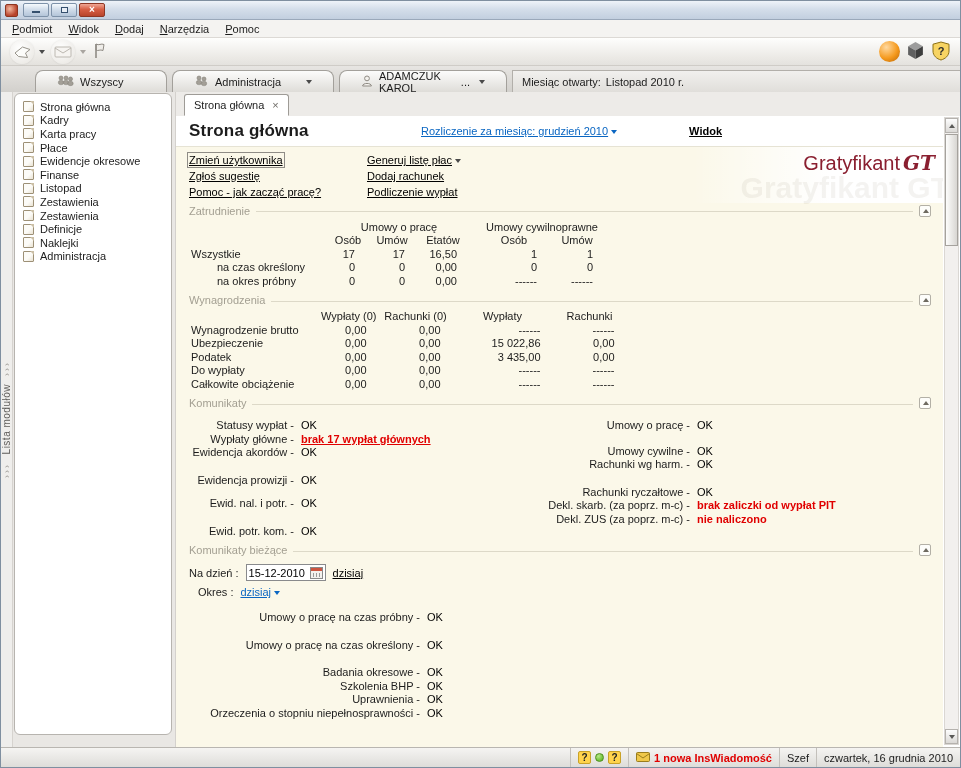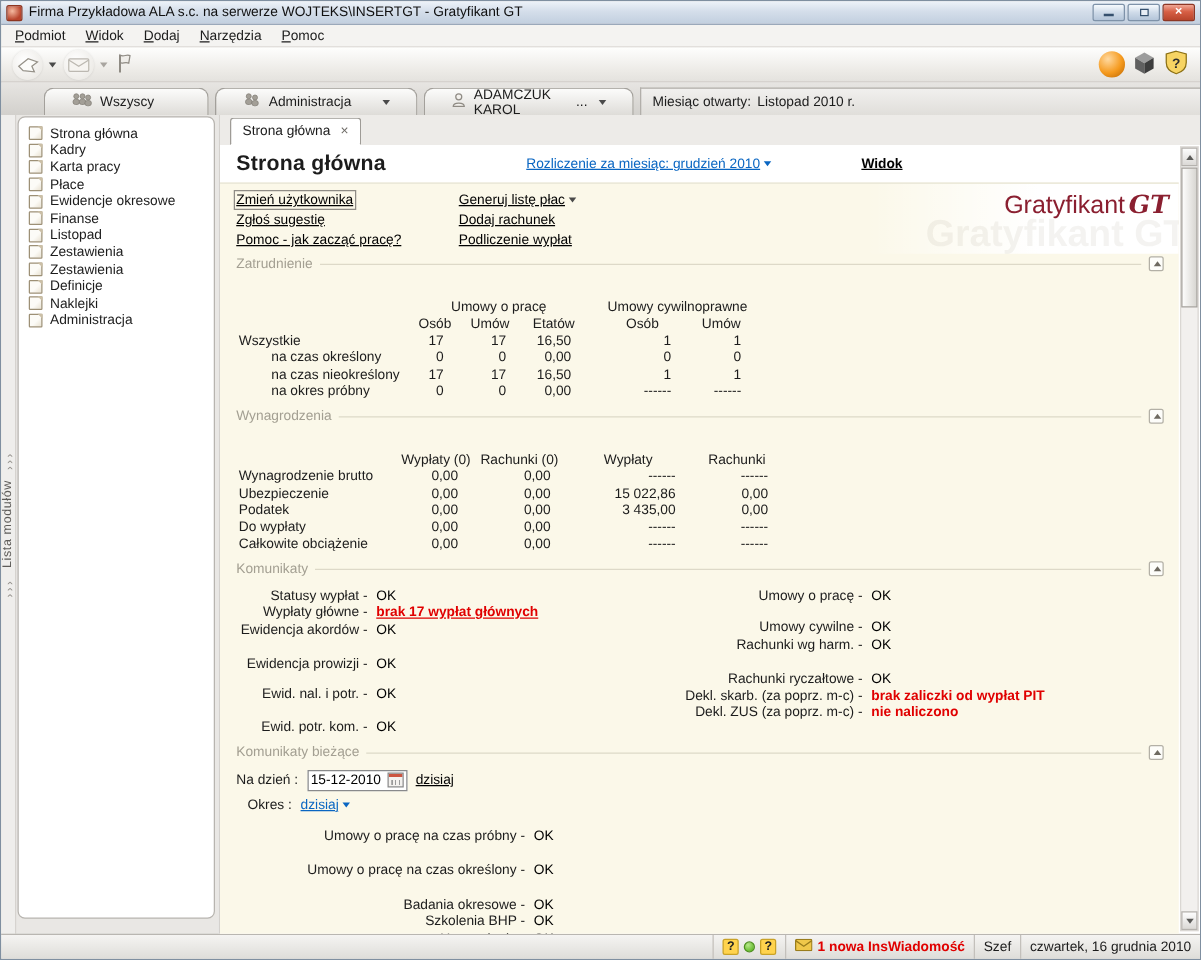--- a/index.html
+++ b/index.html
@@ -89,21 +89,21 @@
   .logo-line { position: absolute; top: 4px; right: 8px; font-size: 20px; color: #8a1f30; white-space: nowrap; }
   .logo-gt { font-family: "DejaVu Serif", serif; font-style: italic; font-weight: bold; margin-left: 3px; }
   .logo-watermark { position: absolute; top: 24px; right: -6px; font-size: 30px; font-weight: bold; color: rgba(110,100,75,.08); white-space: nowrap; }
 
   .section-hdr { display: flex; align-items: center; gap: 6px; margin-top: 5px; height: 15px; }
   .sec-title { color: #a39f92; }
   .sec-line { flex: 1; border-top: 1px solid #ddd9c8; margin-top: 2px; }
   .collapse-btn { width: 12px; height: 12px; flex: none; border: 1px solid #b3b0a6; border-radius: 2px; background: #fdfdfa; position: relative; }
   .collapse-btn::after { content: ""; position: absolute; left: 2.5px; top: 3px; border-left: 3.5px solid transparent; border-right: 3.5px solid transparent; border-bottom: 4px solid #6e6a60; }
 
-  table.stats { border-collapse: collapse; margin-top: 21px; }
+  table.stats { border-collapse: collapse; margin-top: 2px; }
   table.stats td { height: 13.5px; padding: 0 2px; white-space: nowrap; }
   table.stats .grp td, table.stats .hdr td { text-align: center; }
   table.stats td.num { text-align: right; padding-right: 12px; }
   table.stats td.lbl { text-align: left; }
   table.stats td.sub { padding-left: 28px; }
 
   .kom-block { display: flex; margin-top: 8px; }
   .kom-col { display: flex; flex-direction: column; }
   .kom-col.left { width: 330px; flex: none; }
   .kom-col.right { flex: 1; }
@@ -146,21 +146,20 @@
   .green-dot { width: 9px; height: 9px; border-radius: 50%; background: radial-gradient(circle at 35% 30%, #b8e88a, #6bbf34 70%); border: 1px solid #4e8f1f; }
   .insmsg { color: #e00000; font-weight: bold; }
 </style>
 </head>
 <body>
 
 <div class="window">
 
   <div class="titlebar">
     <span class="app-icon"></span>
-    <span class="title-text">Firma Przykładowa ALA s.c. na serwerze WOJTEKS\INSERTGT - Gratyfikant GT</span>
     <span class="win-btns">
       <span class="win-btn">
           <span class="min-glyph"></span>
         </span>
       <span class="win-btn">
           <span class="restore-glyph"></span>
         </span>
       <span class="win-btn close">
           <span>×</span>
         </span>
@@ -410,29 +409,20 @@
                 <td class="num">1</td>
               </tr>
           <tr>
                 <td class="lbl sub">na czas określony</td>
                 <td class="num">0</td>
                 <td class="num">0</td>
                 <td class="num">0,00</td>
                 <td></td>
                 <td class="num">0</td>
                 <td class="num">0</td>
-              </tr>
-          <tr>
-                <td class="lbl sub">na czas nieokreślony</td>
-                <td class="num">17</td>
-                <td class="num">17</td>
-                <td class="num">16,50</td>
-                <td></td>
-                <td class="num">1</td>
-                <td class="num">1</td>
               </tr>
           <tr>
                 <td class="lbl sub">na okres próbny</td>
                 <td class="num">0</td>
                 <td class="num">0</td>
                 <td class="num">0,00</td>
                 <td></td>
                 <td class="num">------</td>
                 <td class="num">------</td>
               </tr>

